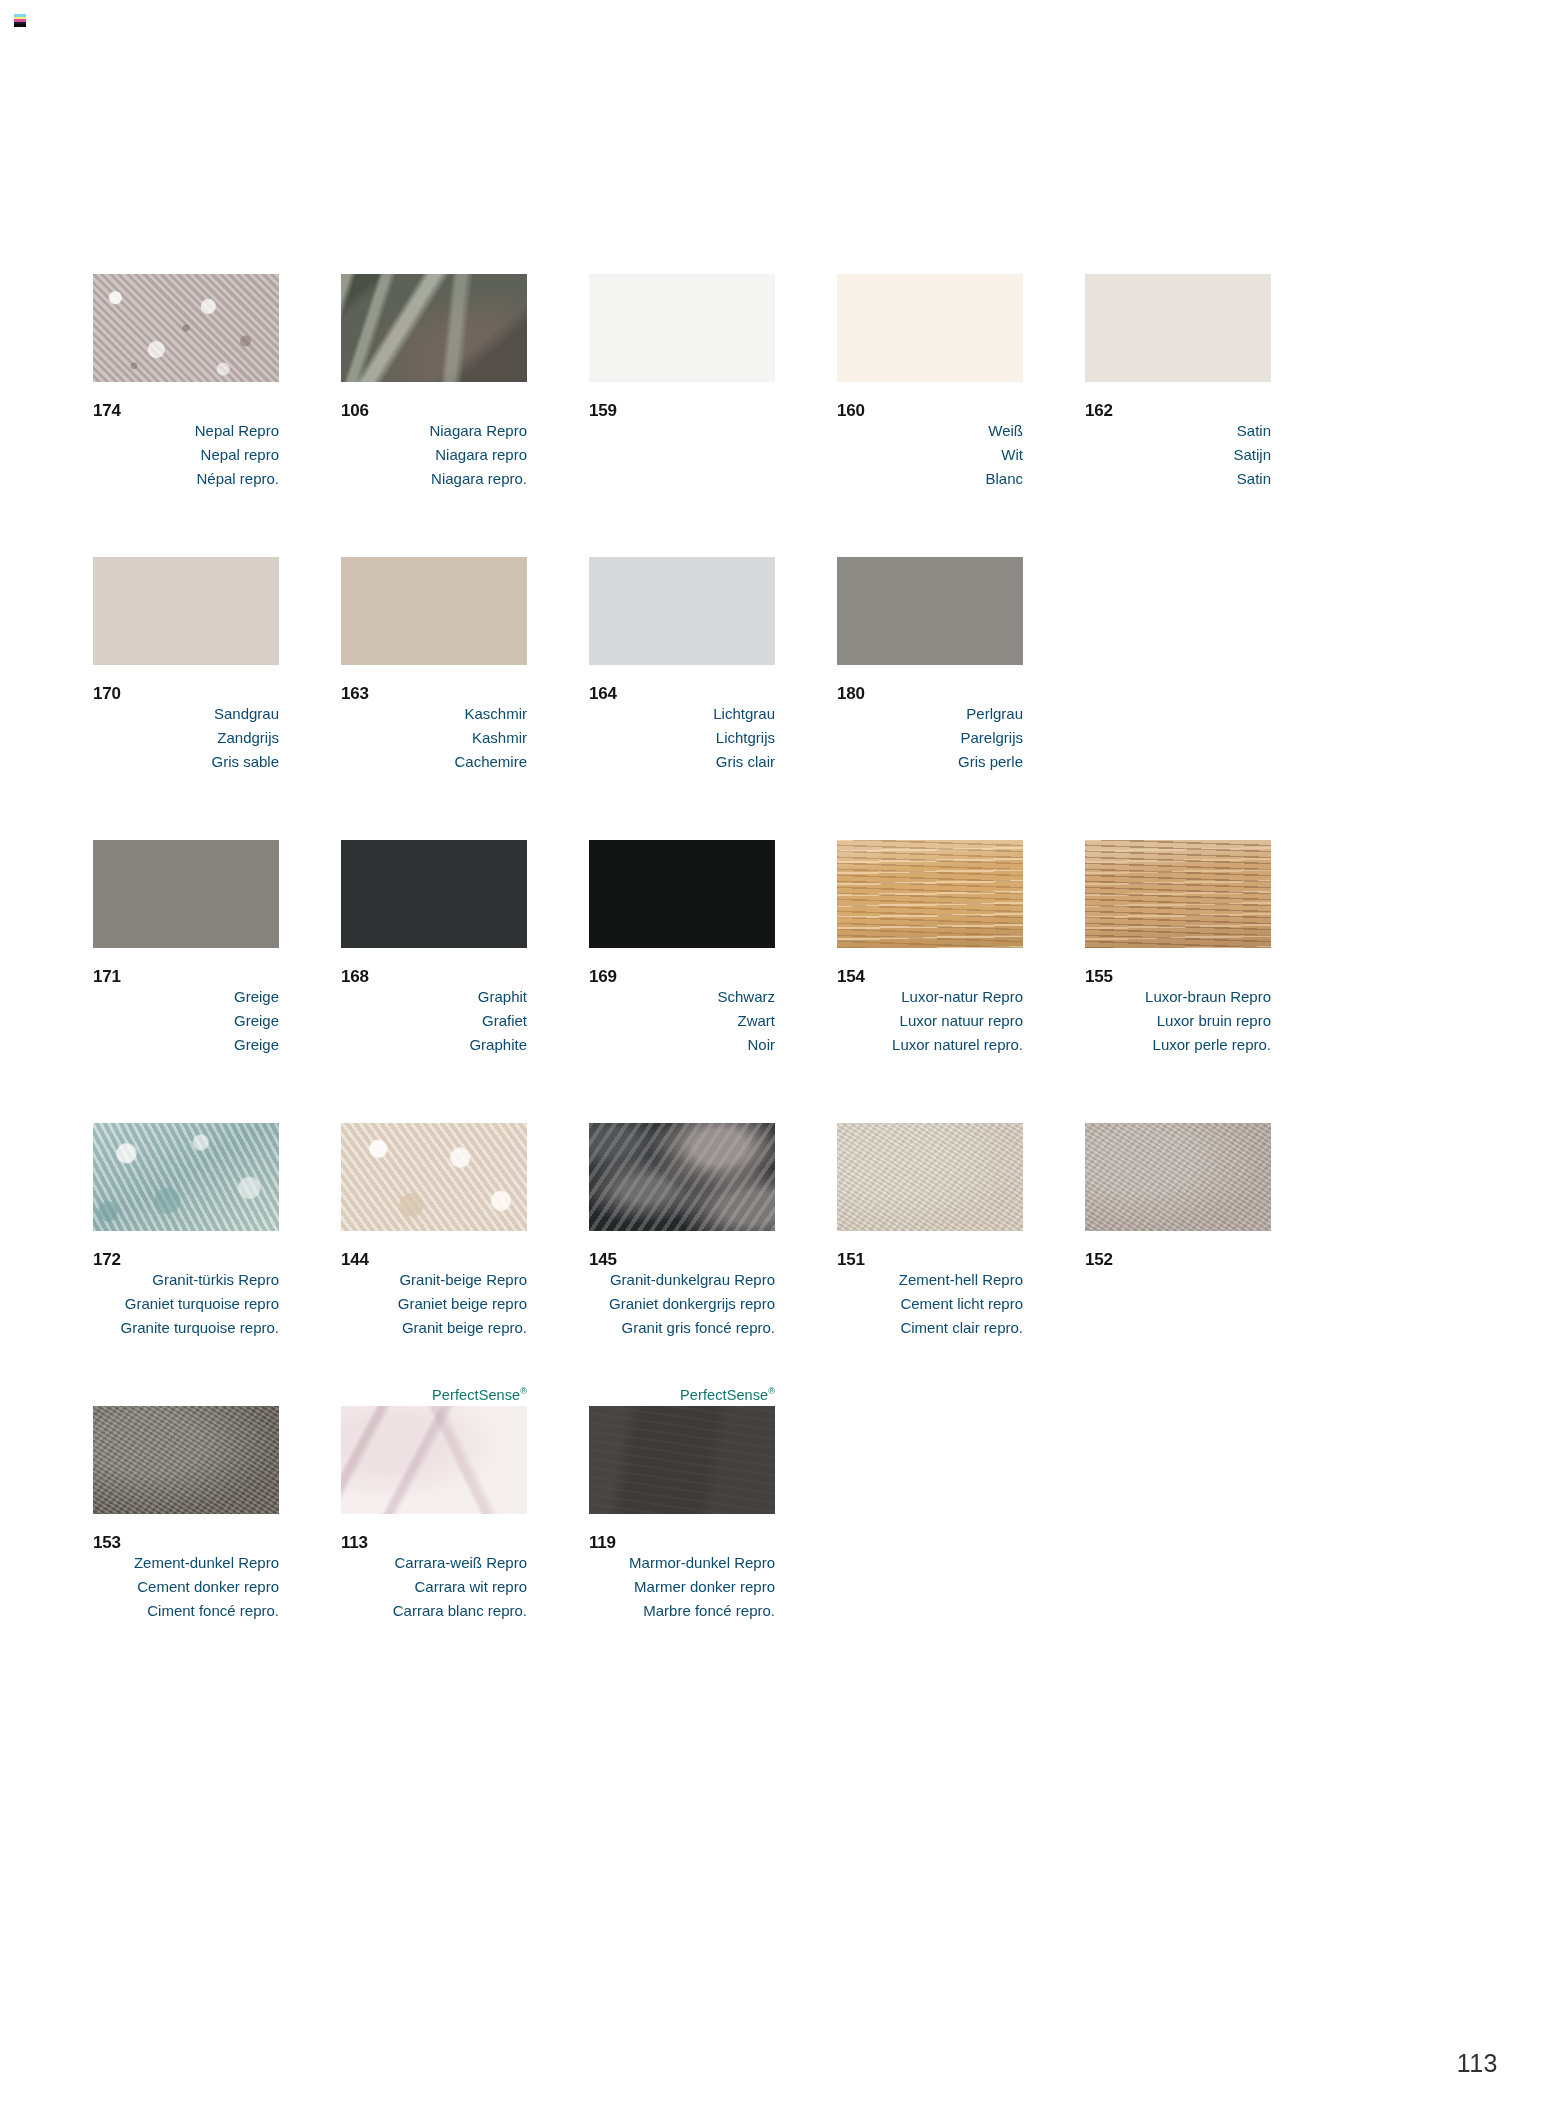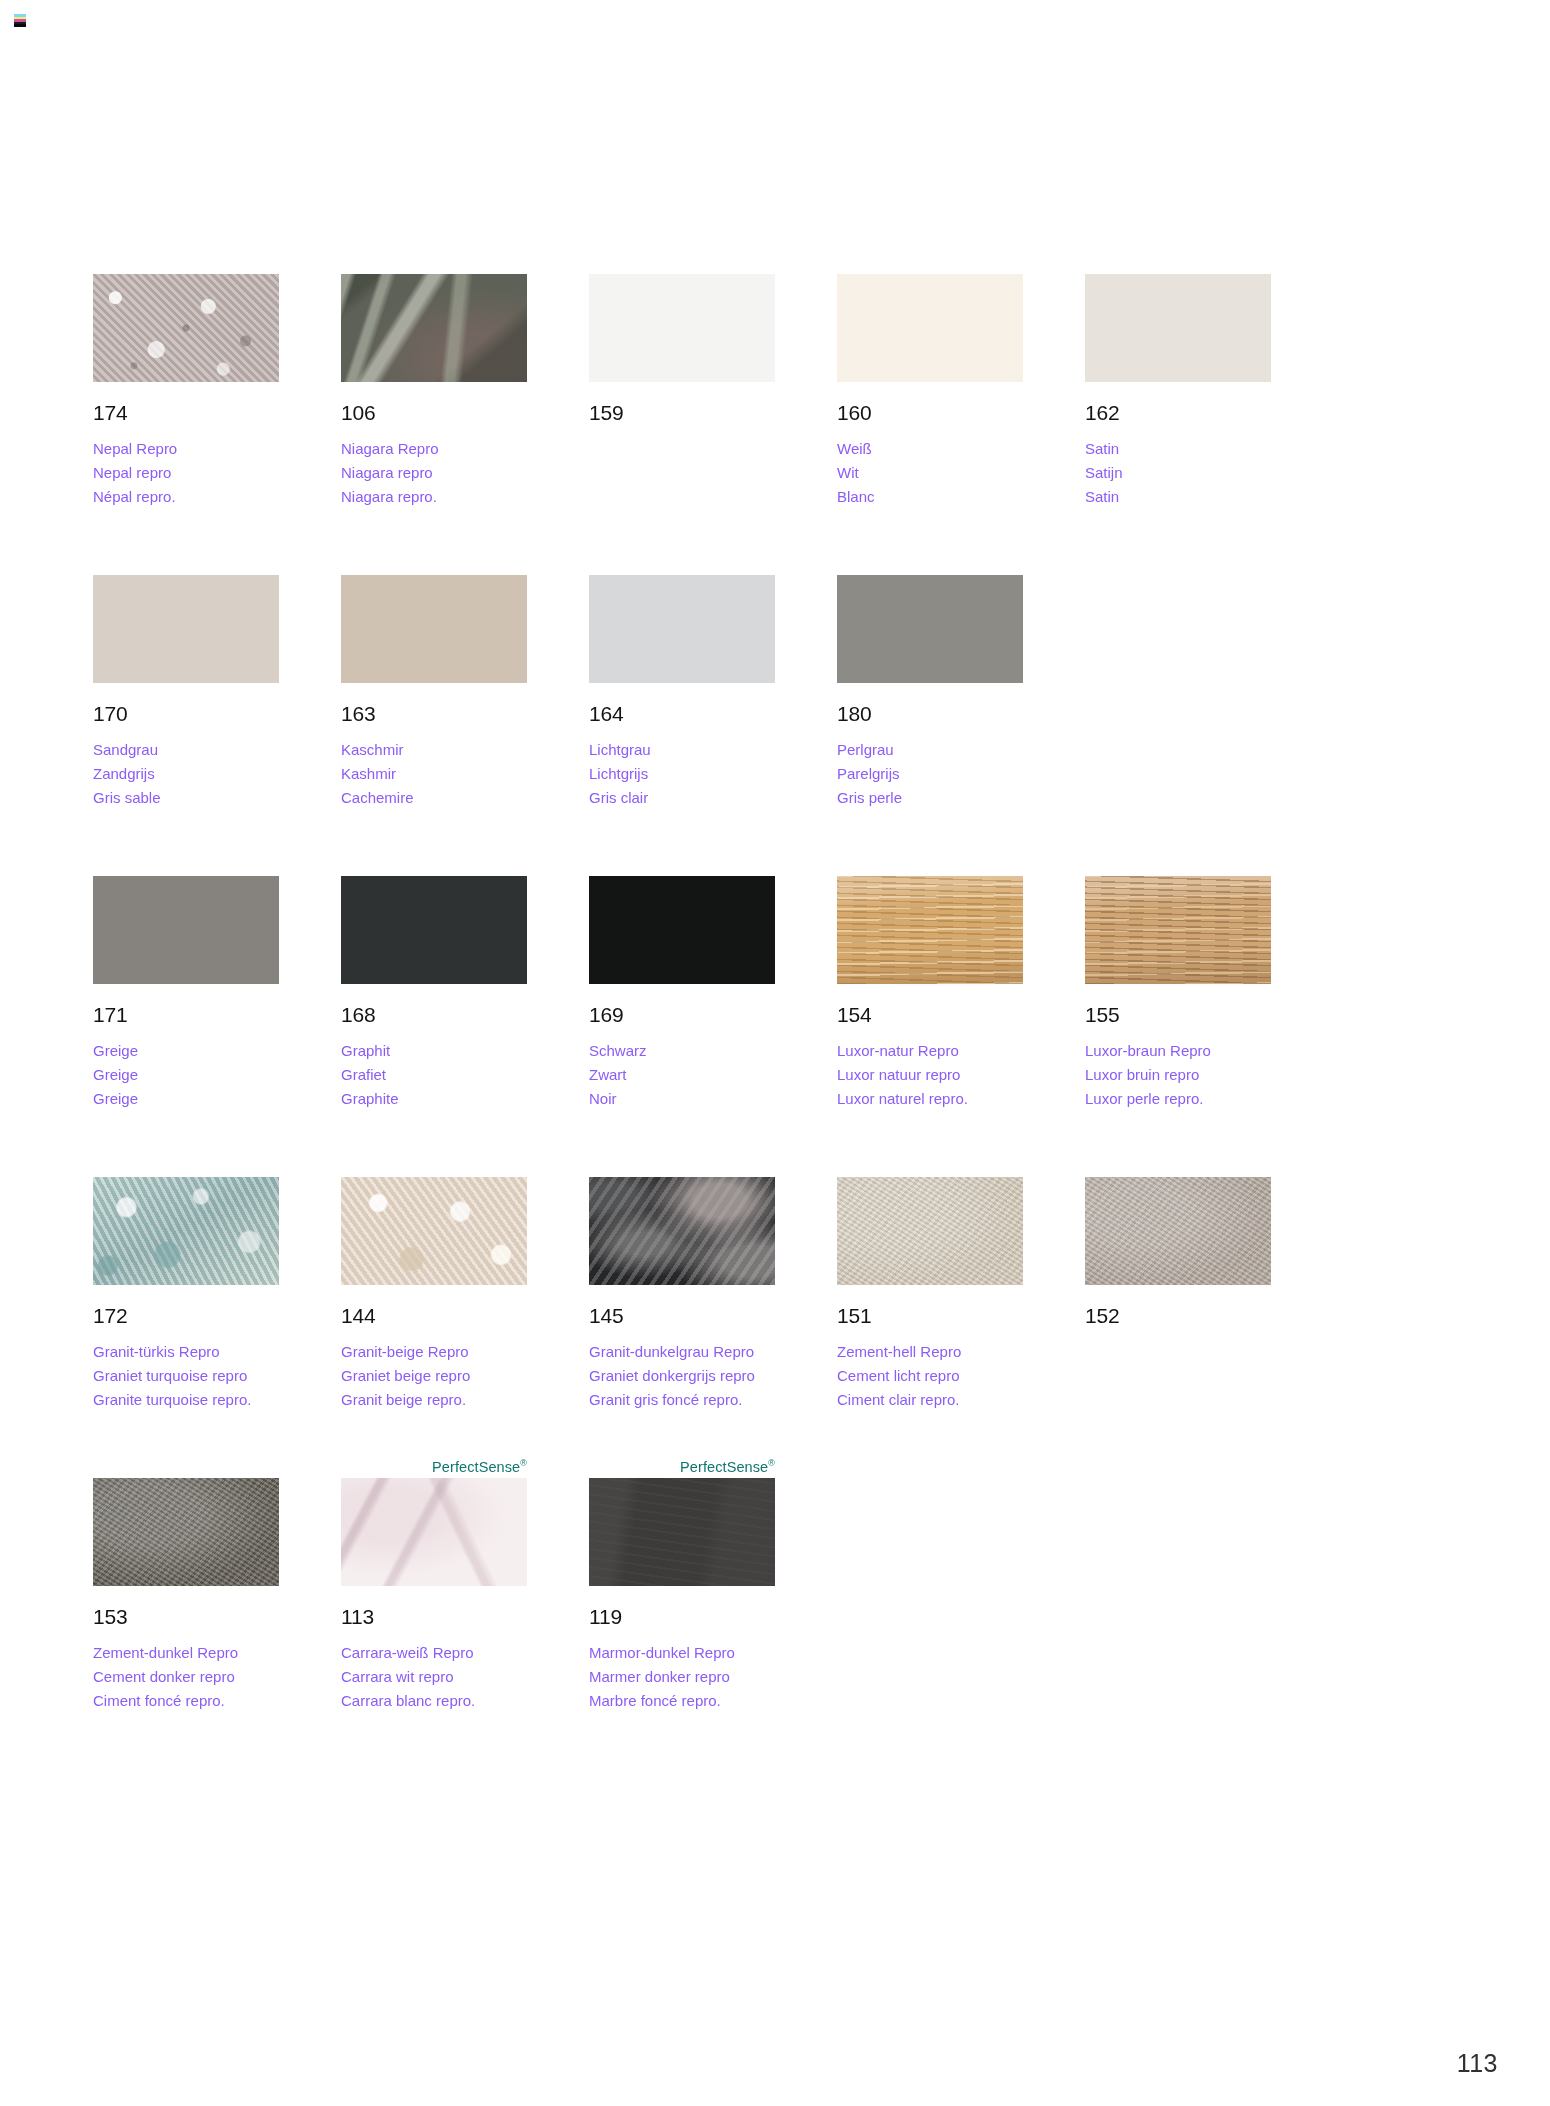--- a/index.html
+++ b/index.html
@@ -72,32 +72,32 @@
   .swatch {
     width: 186px;
     height: 108px;
     display: block;
     background-color: #d9d5cf;
     background-repeat: no-repeat;
     background-size: 100% 100%;
   }
 
   .code {
-    font-size: 21px;
-    font-weight: 400;
+    font-size: 17px;
+    font-weight: 700;
     letter-spacing: -0.2px;
     margin-top: 20px;
     color: #141414;
     line-height: 1;
   }
   .names {
-    margin-top: 14px;
     font-size: 15px;
     line-height: 24px;
-    color: #8b5cf6;
+    color: #0c4a6e;
+    text-align: right;
   }
   .names span { display: block; white-space: nowrap; }
 
   
   .folio {
     position: absolute;
     right: 52px;
     bottom: 28px;
     font-size: 25px;
     color: #303030;

